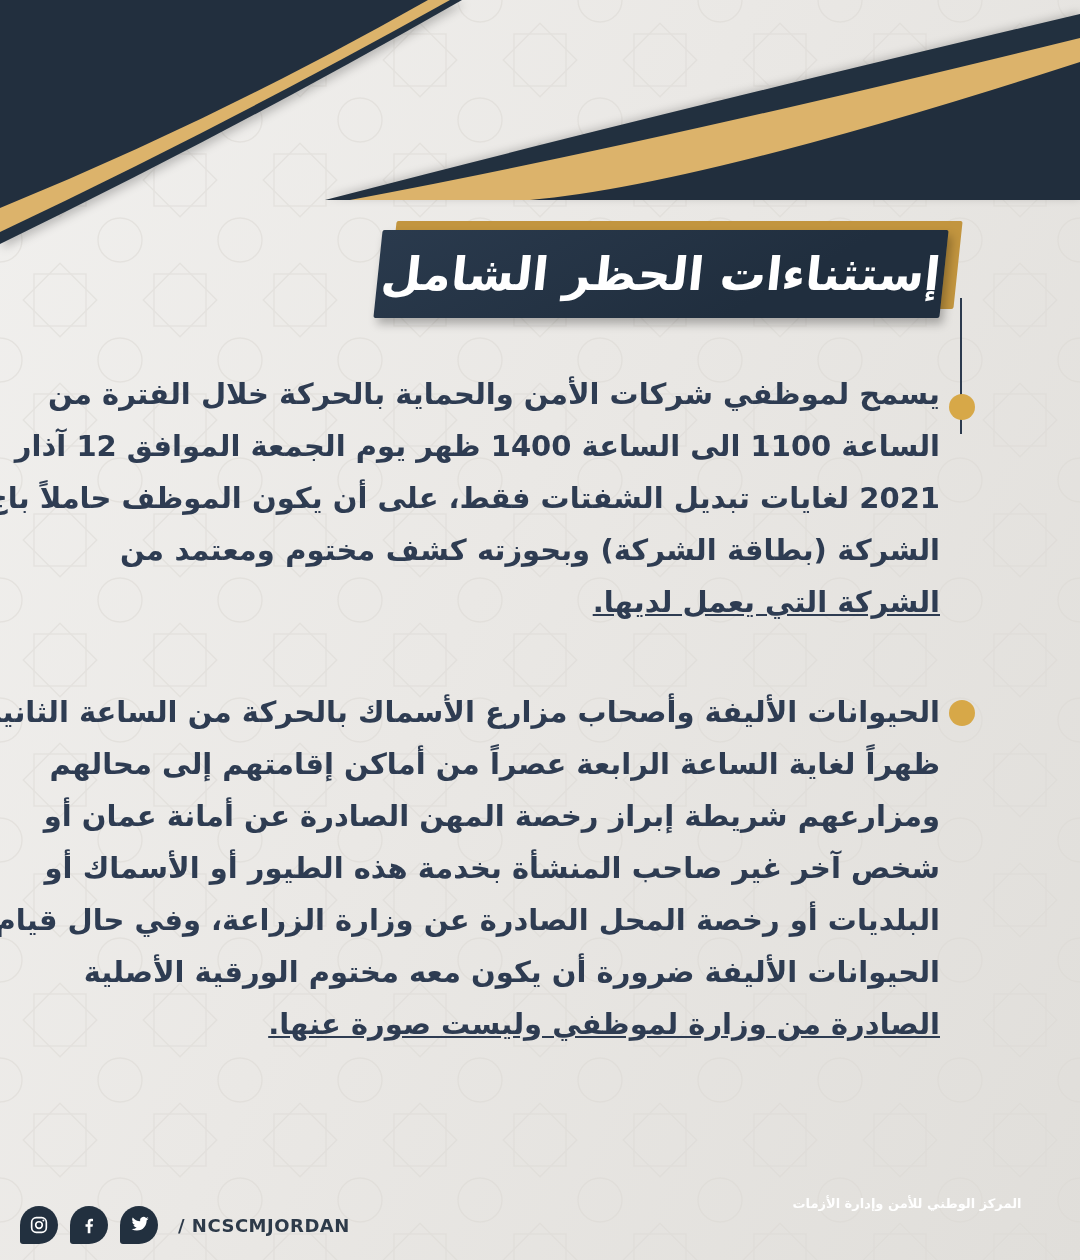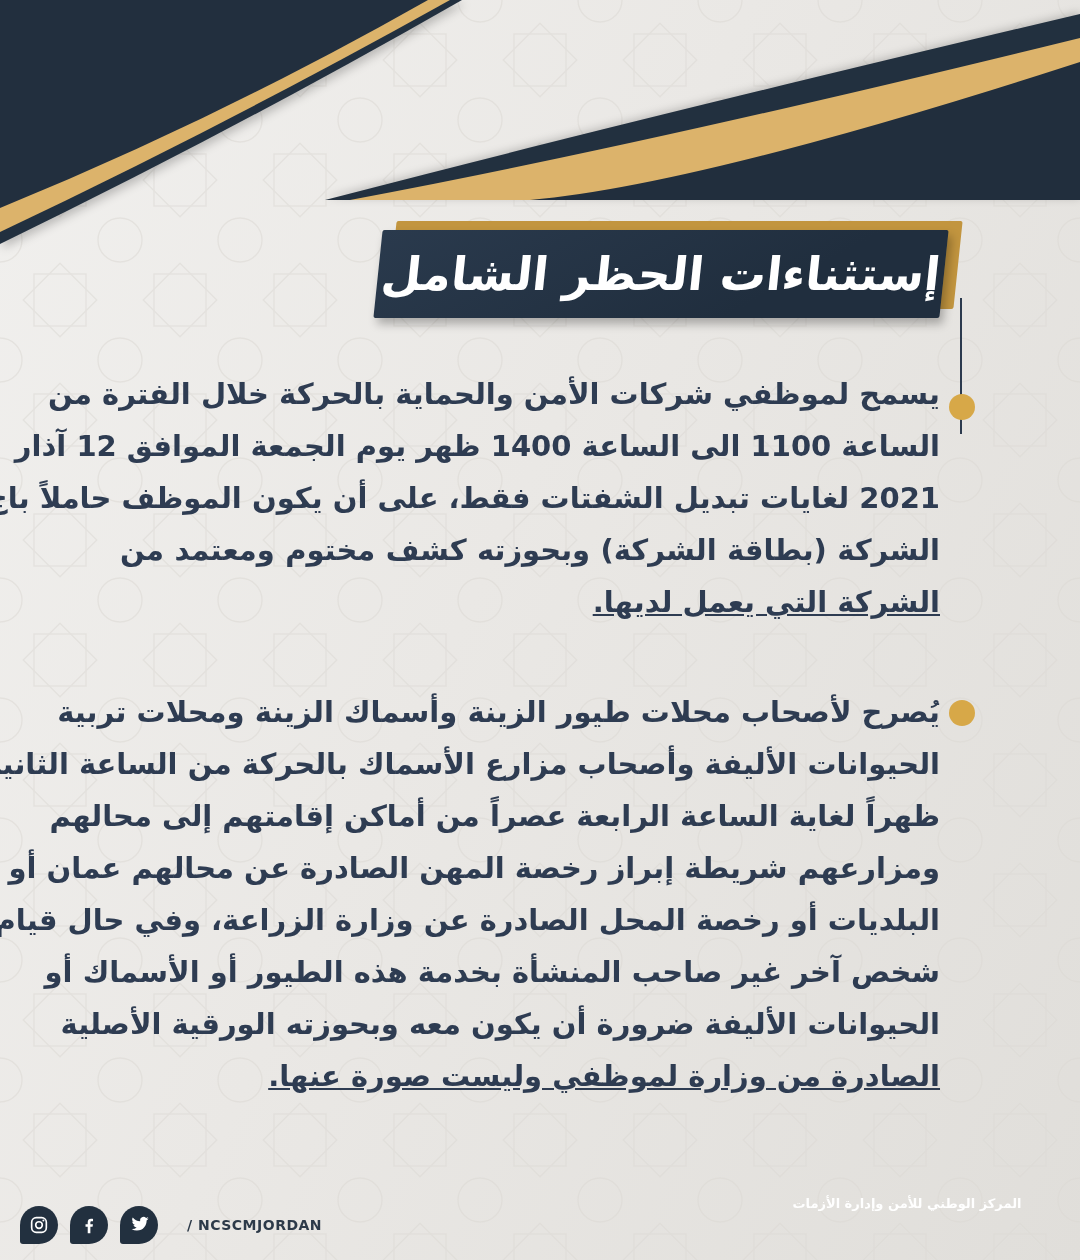--- a/index.html
+++ b/index.html
@@ -27,21 +27,21 @@
   .dot2{left:949px;top:700px;}
   
   .content{position:absolute;left:120px;width:820px;direction:rtl;color:#2e3c52;font-weight:bold;}
   .para1{top:368px;}
   .para2{top:686px;}
   .line{height:52px;line-height:52px;font-size:29px;text-align:justify;text-align-last:justify;white-space:nowrap;}
   .line.last{text-align:right;text-align-last:right;text-decoration:underline;}
   
   .social{position:absolute;left:20px;top:1206px;display:flex;align-items:center;}
   .bubble{position:relative;width:38px;height:38px;margin-right:12px;background:#22303f;border-radius:19px 19px 19px 3px;display:flex;align-items:center;justify-content:center;}
-  .handle{margin-left:17px;color:#2d3a49;font-size:14px;font-weight:bold;letter-spacing:.5px;}
+  .handle{margin-left:8px;color:#2d3a49;font-size:18px;font-weight:bold;letter-spacing:.5px;}
   .signature{position:absolute;right:18px;top:1196px;width:310px;color:#ffffff;font-size:13px;font-weight:bold;direction:rtl;text-align:center;white-space:nowrap;}
 </style>
 </head>
 <body>
 
 <div class="page">
 
   <svg class="pattern-bg" width="1080" height="1260">
     <defs>
       <pattern id="geo" width="120" height="120" patternUnits="userSpaceOnUse">
@@ -104,27 +104,26 @@
 
   <section class="content para1" style="position:absolute;">
     <div class="line">يسمح لموظفي شركات الأمن والحماية بالحركة خلال الفترة من</div>
     <div class="line">الساعة 1100 الى الساعة 1400 ظهر يوم الجمعة الموافق 12 آذار</div>
     <div class="line">2021 لغايات تبديل الشفتات فقط، على أن يكون الموظف حاملاً باج</div>
     <div class="line">الشركة (بطاقة الشركة) وبحوزته كشف مختوم ومعتمد من</div>
     <div class="line last">الشركة التي يعمل لديها.</div>
   </section>
 
   <section class="content para2" style="position:absolute;">
-    <div class="line">يُصرح لأصحاب محلات طيور الزينة وأسماك الزينة ومحلات تربية</div>
     <div class="line">الحيوانات الأليفة وأصحاب مزارع الأسماك بالحركة من الساعة الثانية</div>
     <div class="line">ظهراً لغاية الساعة الرابعة عصراً من أماكن إقامتهم إلى محالهم</div>
-    <div class="line">ومزارعهم شريطة إبراز رخصة المهن الصادرة عن محالهم عمان أو</div>
+    <div class="line">ومزارعهم شريطة إبراز رخصة المهن الصادرة عن أمانة عمان أو</div>
+    <div class="line">شخص آخر غير صاحب المنشأة بخدمة هذه الطيور أو الأسماك أو</div>
     <div class="line">البلديات أو رخصة المحل الصادرة عن وزارة الزراعة، وفي حال قيام</div>
-    <div class="line">شخص آخر غير صاحب المنشأة بخدمة هذه الطيور أو الأسماك أو</div>
-    <div class="line">الحيوانات الأليفة ضرورة أن يكون معه وبحوزته الورقية الأصلية</div>
+    <div class="line">الحيوانات الأليفة ضرورة أن يكون معه مختوم الورقية الأصلية</div>
     <div class="line last">الصادرة من وزارة لموظفي وليست صورة عنها.</div>
   </section>
 
   <svg class="wedge-br" width="1080" height="200" viewBox="0 0 1080 200">
     <path d="M1080,14 Q640,118 325,200 L1080,200 Z" fill="#22303f"></path>
     <path d="M1080,38 Q645,145 350,200 L1080,200 Z" fill="#dcb36b"></path>
     <path d="M1080,62 Q700,185 530,200 L1080,200 Z" fill="#212e3d"></path>
   </svg>
 
   <div class="social">

